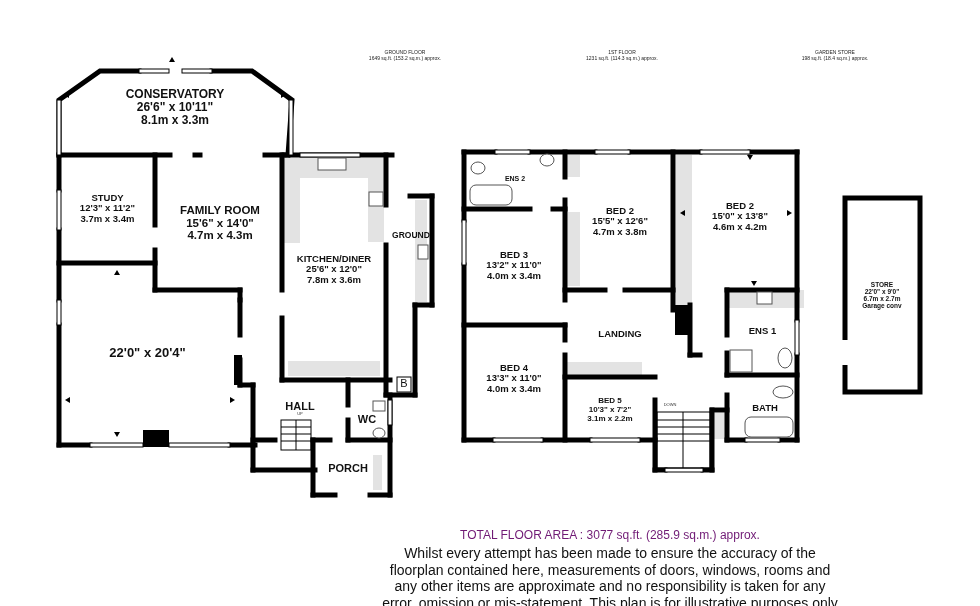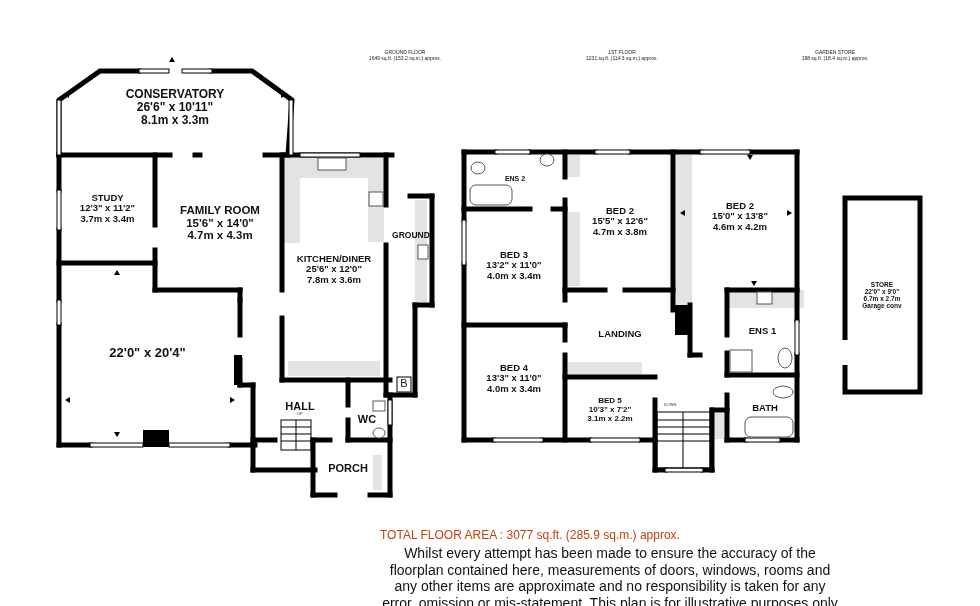--- a/index.html
+++ b/index.html
@@ -1,21 +1,21 @@
 <!DOCTYPE html>
 <html><head>
 <meta charset="utf-8">
 <style>
   html, body { margin:0; padding:0; background:#ffffff; }
   body { width:980px; height:606px; position:relative; overflow:hidden; font-family:"Liberation Sans", sans-serif; color:#111; }
   svg.plan { position:absolute; left:0; top:0; }
   .lbl { position:absolute; text-align:center; font-weight:bold; line-height:1.1; color:#111; }
   .lbl .t { display:block; }
   .floor-hdr { position:absolute; text-align:center; font-size:5px; line-height:1.15; color:#222; }
-  .total { position:absolute; left:380px; top:528px; width:460px; font-size:12px; color:#c2410c; }
+  .total { position:absolute; left:380px; top:528px; width:460px; text-align:center; font-size:12px; color:#701a75; }
   .disc { position:absolute; left:380px; top:545px; width:460px; text-align:center; font-size:14px; line-height:1.18; color:#111; }
   .small { font-size:4px; font-weight:normal; color:#333; }
 </style>
 </head>
 <body>
 
 <svg class="plan" width="980" height="606" viewBox="0 0 980 606">
   <g fill="#e3e3e3">
 
     <rect x="284" y="158" width="100" height="20"></rect>

